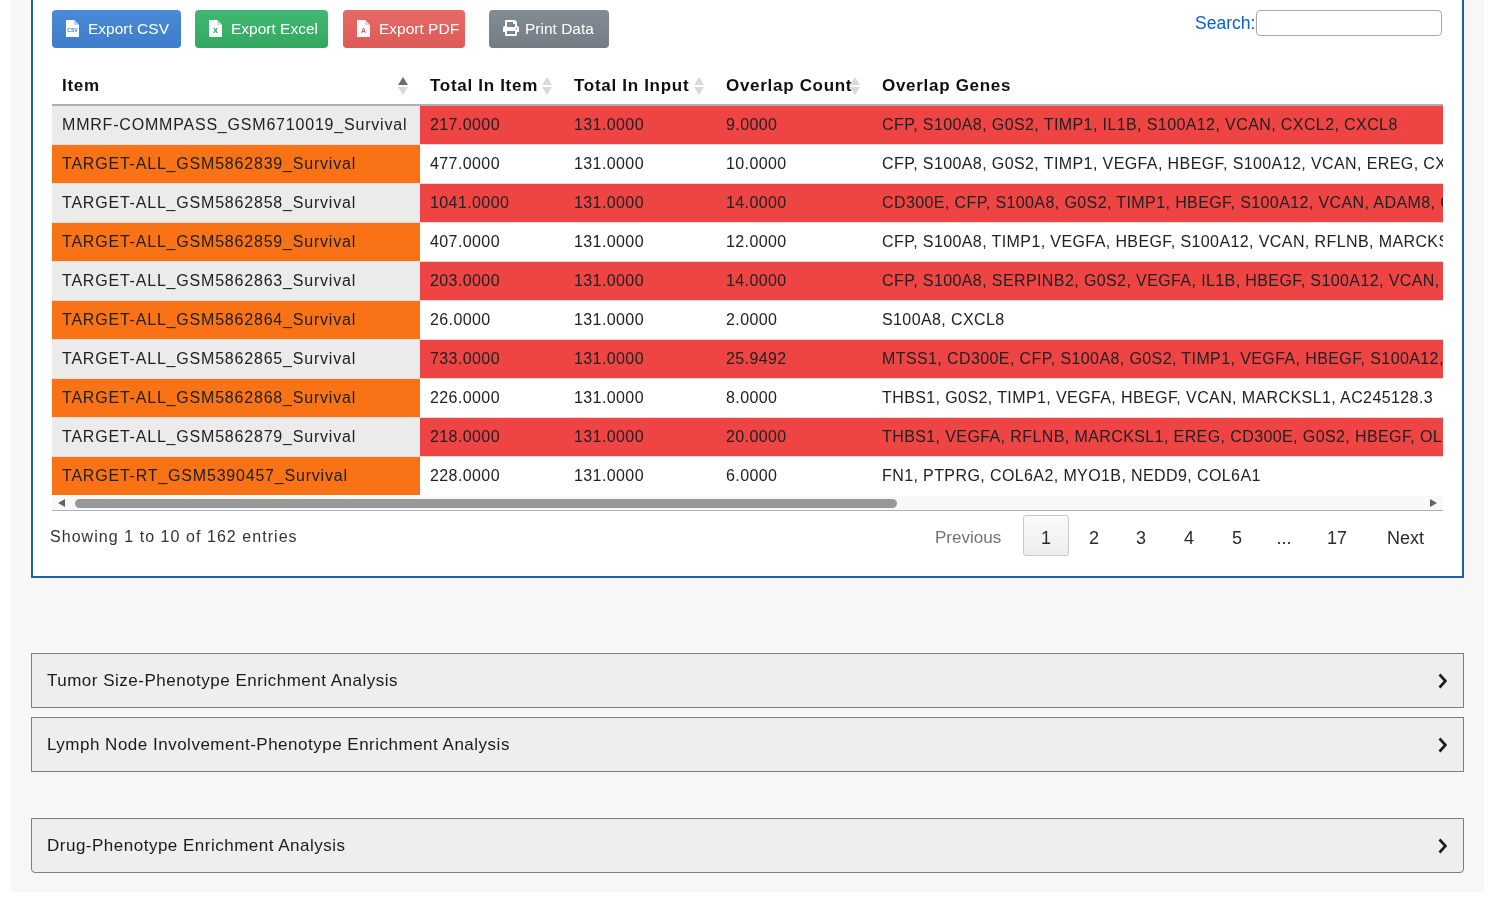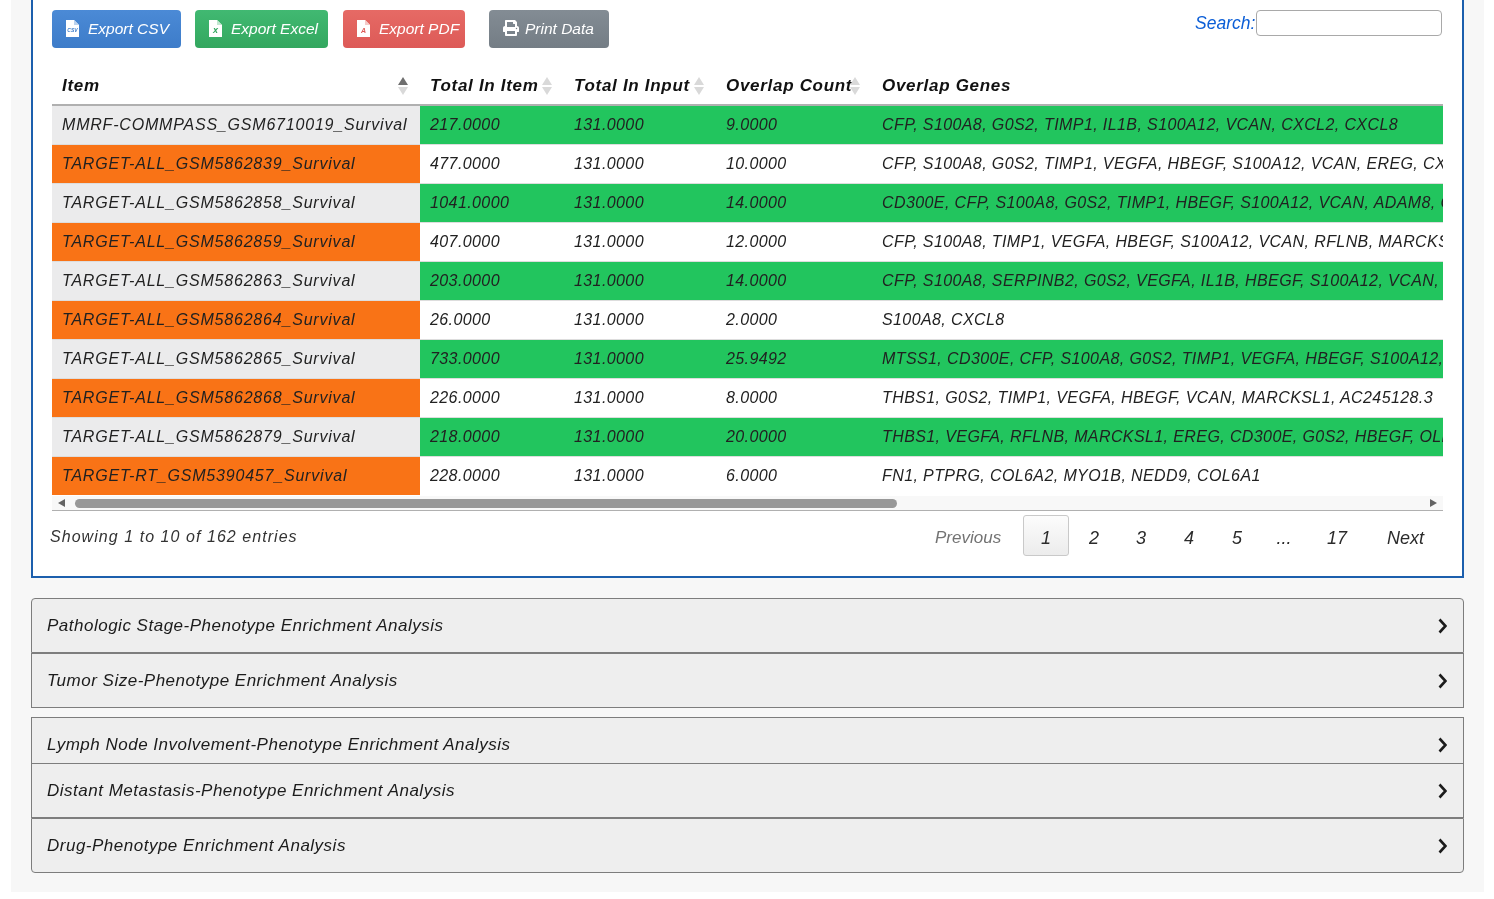--- a/index.html
+++ b/index.html
@@ -1,18 +1,18 @@
 <!DOCTYPE html>
 <html><head>
 <meta charset="utf-8">
 <style>
 * { margin:0; padding:0; box-sizing:border-box; }
 html,body { width:1494px; height:899px; background:#fff; overflow:hidden;
   font-family:"Liberation Sans", sans-serif; }
-#stage { position:absolute; left:0; top:0; width:1334px; height:899px;font-style:italic; }
+#stage { position:absolute; left:0; top:0; width:1334px; height:899px; }
 
 #outer { position:absolute; left:11px; top:0; width:1473px; height:892px; background:#f7f7f7; }
 
 #panel { position:absolute; left:31px; top:-10px; width:1433px; height:588px;
   border:2px solid #1c5fad; border-top:none; background:#fff; }
 
 .btn { position:absolute; top:10px; height:38px; border-radius:4px; color:#fff;
   font-size:15.5px; line-height:38px; white-space:nowrap; }
 .btn .ic { position:absolute; left:14px; top:10px; }
 .btn .ic svg { display:block; }
@@ -25,21 +25,21 @@
 #searchlbl { position:absolute; left:1195px; top:13px; font-size:17.5px; letter-spacing:0px; color:#0b5ed7; }
 #searchbox { position:absolute; left:1256px; top:10px; width:186px; height:26px;
   border:1px solid #a9a9a9; border-radius:4px; background:#fff; }
 
 #tScroll { position:absolute; left:52px; top:59px; width:1391px; height:436px; overflow:hidden; }
 table { border-collapse:collapse; table-layout:fixed; width:1800px; font-size:16px; }
 th { text-align:left; font-weight:bold; font-size:17px; letter-spacing:0.7px;
   color:#111; padding:9px 10px 0 10px; height:46px; border-bottom:2px solid #b0b0b0; position:relative; }
 td { font-size:16px; letter-spacing:0.4px; color:#212121; padding:0 10px; height:39px;
   border-top:1px solid #ddd; white-space:nowrap; overflow:hidden; }
-tr.odd td { background:#22c55e; }
+tr.odd td { background:#ef4444; }
 tr.odd td.c1 { background:#ebebec; }
 td.c1 { letter-spacing:0.8px !important;margin-top:25px; }
 tr.even td { background:#fff; }
 tr.even td.c1 { background:#f97316; }
 tr:first-child td { border-top:none; }
 
 .sort { position:absolute; right:12px; top:50%; margin-top:-5px; width:10px; height:18px; }
 .sort .up { position:absolute; top:0; left:0; width:0; height:0;
   border-left:5px solid transparent; border-right:5px solid transparent; border-bottom:8px solid #d9d9d9; }
 .sort .dn { position:absolute; bottom:0; left:0; width:0; height:0;
@@ -238,43 +238,31 @@
 <div class="pg" id="pprev" style="left:935px;">Previous</div>
 <div id="pbox">1</div>
 <div class="pg" style="left:1094px;">2</div>
 <div class="pg" style="left:1141px;">3</div>
 <div class="pg" style="left:1189px;">4</div>
 <div class="pg" style="left:1237px;">5</div>
 <div class="pg" style="left:1284px;">...</div>
 <div class="pg" style="left:1337px;">17</div>
 <div class="pg" id="pnext" style="left:1387px;">Next</div>
 
-<div class="acc" id="a1">
-      <span class="t">Pathologic Stage-Phenotype Enrichment Analysis</span>
-      <svg width="9" height="16" viewBox="0 0 9 16">
-        <path d="M1.5 1.5 L7.5 8 L1.5 14.5" stroke="#1b1b1b" stroke-width="2.6" fill="none"></path>
-      </svg>
-    </div>
 <div class="acc" id="a2">
       <span class="t">Tumor Size-Phenotype Enrichment Analysis</span>
       <svg width="9" height="16" viewBox="0 0 9 16">
         <path d="M1.5 1.5 L7.5 8 L1.5 14.5" stroke="#1b1b1b" stroke-width="2.6" fill="none"></path>
       </svg>
     </div>
 <div class="acc" id="a3">
       <span class="t">Lymph Node Involvement-Phenotype Enrichment Analysis</span>
       <svg width="9" height="16" viewBox="0 0 9 16">
         <path d="M1.5 1.5 L7.5 8 L1.5 14.5" stroke="#1b1b1b" stroke-width="2.6" fill="none"></path>
       </svg>
     </div>
-<div class="acc" id="a4">
-      <span class="t">Distant Metastasis-Phenotype Enrichment Analysis</span>
-      <svg width="9" height="16" viewBox="0 0 9 16">
-        <path d="M1.5 1.5 L7.5 8 L1.5 14.5" stroke="#1b1b1b" stroke-width="2.6" fill="none"></path>
-      </svg>
-    </div>
 <div class="acc" id="a5">
       <span class="t">Drug-Phenotype Enrichment Analysis</span>
       <svg width="9" height="16" viewBox="0 0 9 16">
         <path d="M1.5 1.5 L7.5 8 L1.5 14.5" stroke="#1b1b1b" stroke-width="2.6" fill="none"></path>
       </svg>
     </div>
 </div>
 
 </body></html>

